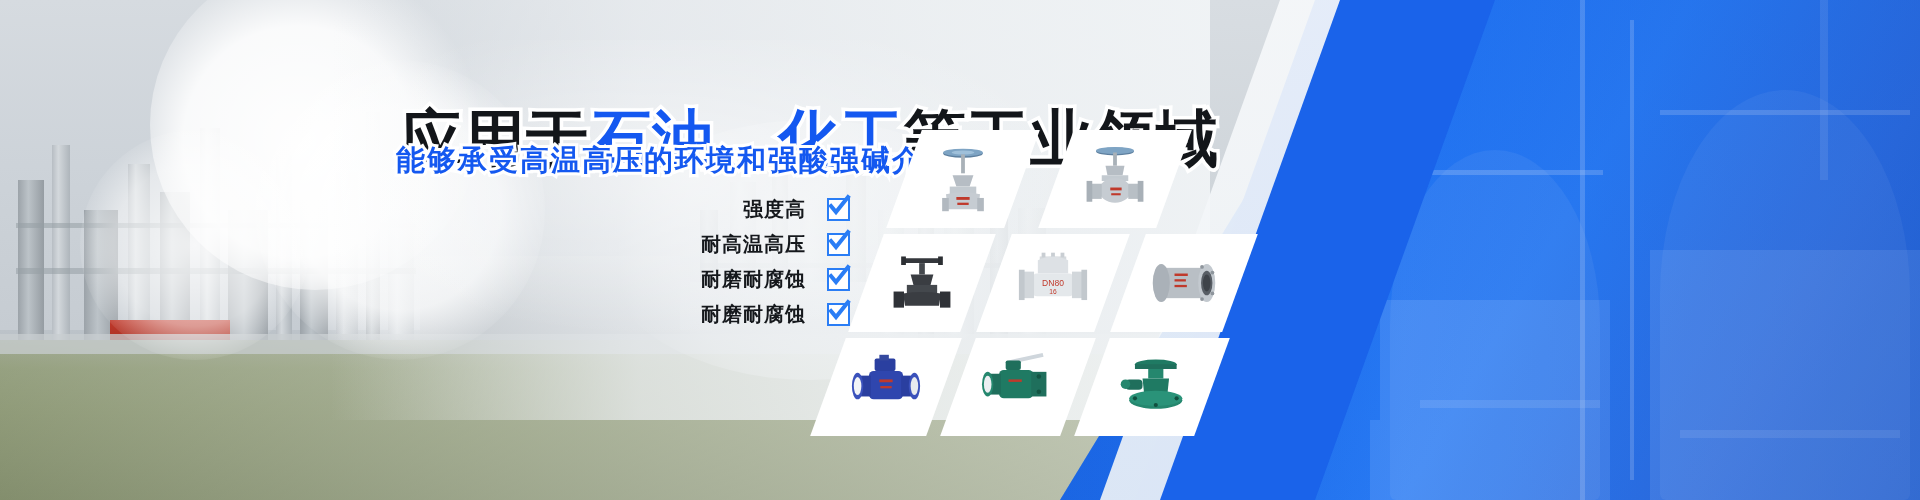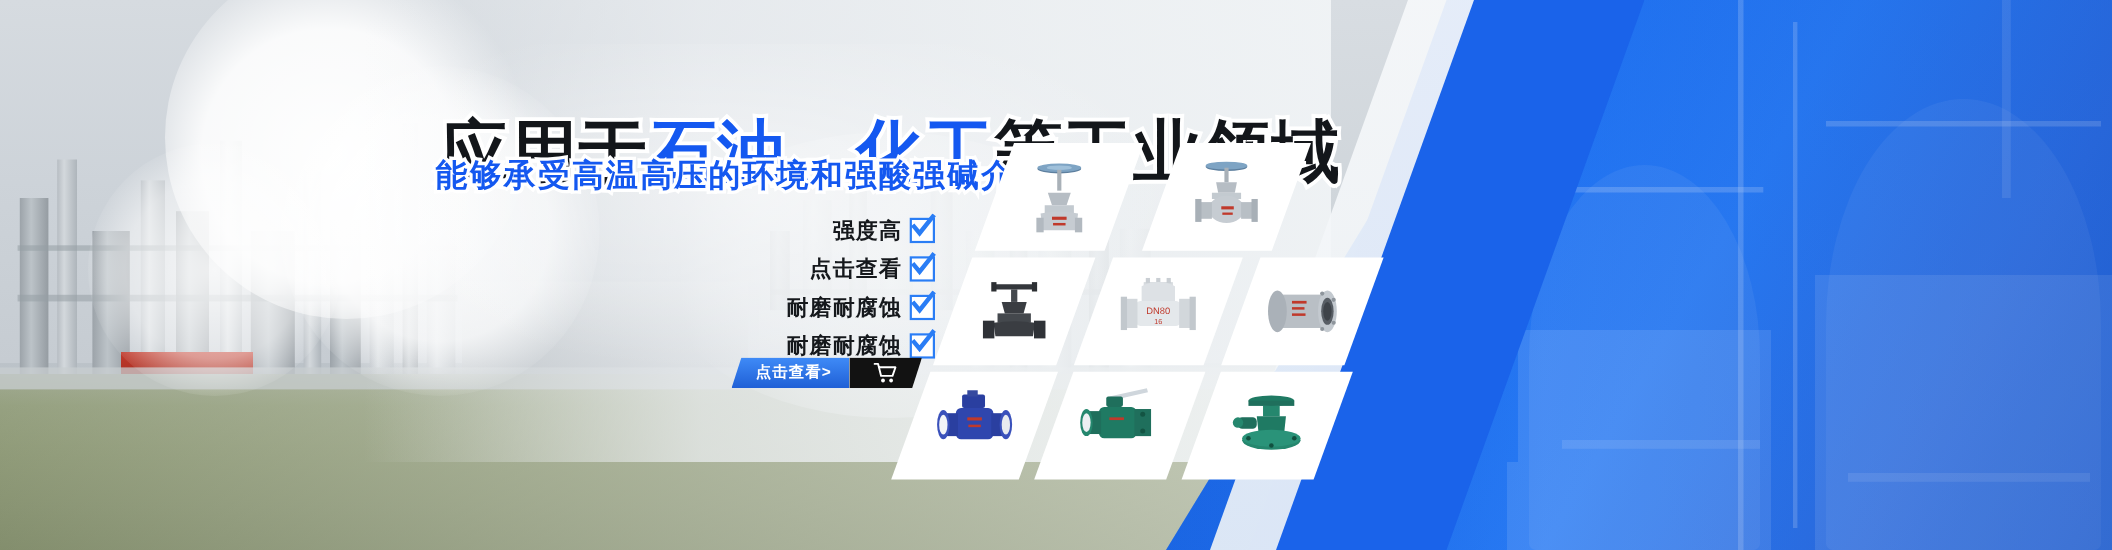--- a/index.html
+++ b/index.html
@@ -71,21 +71,21 @@
     text-shadow:0 2px 3px rgba(255,255,255,.9);}
   .headline .hl{color:#1458f0;}
   .subline{position:absolute;left:396px;top:146px;white-space:nowrap;
     font-size:29px;font-weight:bold;letter-spacing:2px;line-height:1;
     color:#1458f0;
     -webkit-text-stroke:6px #ffffff;paint-order:stroke fill;}
 
   
   .features{position:absolute;left:600px;top:196px;width:250px;
     display:flex;flex-direction:column;align-items:flex-end;gap:8px;}
-  .feat{display:flex;align-items:center;gap:7px;}
+  .feat{display:flex;align-items:center;gap:21px;}
   .feat-label{font-size:20px;font-weight:bold;color:#15181c;letter-spacing:1px;
     font-family:"Liberation Sans","DejaVu Sans",sans-serif;}
   .chk{width:19px;height:19px;border:2px solid #2a7df5;background:#fff;
     position:relative;flex:none;}
   .chk svg{position:absolute;left:-2px;top:-6px;width:24px;height:24px;}
 
   
   .cta{position:absolute;left:665px;top:325px;height:28px;display:flex;align-items:stretch;}
   .cta-main{background:linear-gradient(to bottom,#3f8bf7,#1f5fd6);
     display:flex;align-items:center;justify-content:center;
@@ -193,21 +193,21 @@
   <div class="features">
     <div class="feat">
       <span class="feat-label">强度高</span>
       <span class="chk">
         <svg viewBox="0 0 24 24" aria-hidden="true">
             <path d="M4 12 L9 18 L21 3" fill="none" stroke="#2a7df5" stroke-width="4" stroke-linecap="square"></path>
           </svg>
       </span>
     </div>
     <div class="feat">
-      <span class="feat-label">点击查看</span>
+      <span class="feat-label">耐高温高压</span>
       <span class="chk">
         <svg viewBox="0 0 24 24" aria-hidden="true">
             <path d="M4 12 L9 18 L21 3" fill="none" stroke="#2a7df5" stroke-width="4" stroke-linecap="square"></path>
           </svg>
       </span>
     </div>
     <div class="feat">
       <span class="feat-label">耐磨耐腐蚀</span>
       <span class="chk">
         <svg viewBox="0 0 24 24" aria-hidden="true">
@@ -218,32 +218,20 @@
     <div class="feat">
       <span class="feat-label">耐磨耐腐蚀</span>
       <span class="chk">
         <svg viewBox="0 0 24 24" aria-hidden="true">
             <path d="M4 12 L9 18 L21 3" fill="none" stroke="#2a7df5" stroke-width="4" stroke-linecap="square"></path>
           </svg>
       </span>
     </div>
   </div>
 
-  <div class="cta">
-    <div class="cta-main">
-      <span>点击查看&gt;</span>
-    </div>
-    <div class="cta-cart">
-      <svg viewBox="0 0 24 22" aria-hidden="true">
-        <path d="M1 2 H4.6 L7.6 14 H19 L22 5.4 H6.2" fill="none" stroke="#ffffff" stroke-width="1.9" stroke-linecap="round" stroke-linejoin="round"></path>
-        <circle cx="9.5" cy="18.6" r="1.9" fill="#ffffff"></circle>
-        <circle cx="17.6" cy="18.6" r="1.9" fill="#ffffff"></circle>
-      </svg>
-    </div>
-  </div>
 
   <div class="grid">
 
     <div class="cell r1" style="left:24px;width:118px;">
       <div class="inner">
         <svg viewBox="0 0 80 76" aria-hidden="true">
           <ellipse cx="40" cy="11" rx="21" ry="4.5" fill="#5d7f9e"></ellipse>
           <ellipse cx="40" cy="10" rx="21" ry="4" fill="#7ea4c4"></ellipse>
           <ellipse cx="40" cy="10" rx="12" ry="2.2" fill="#9fc0da"></ellipse>
           <rect x="38" y="12" width="4" height="20" fill="#a9b1b8"></rect>

